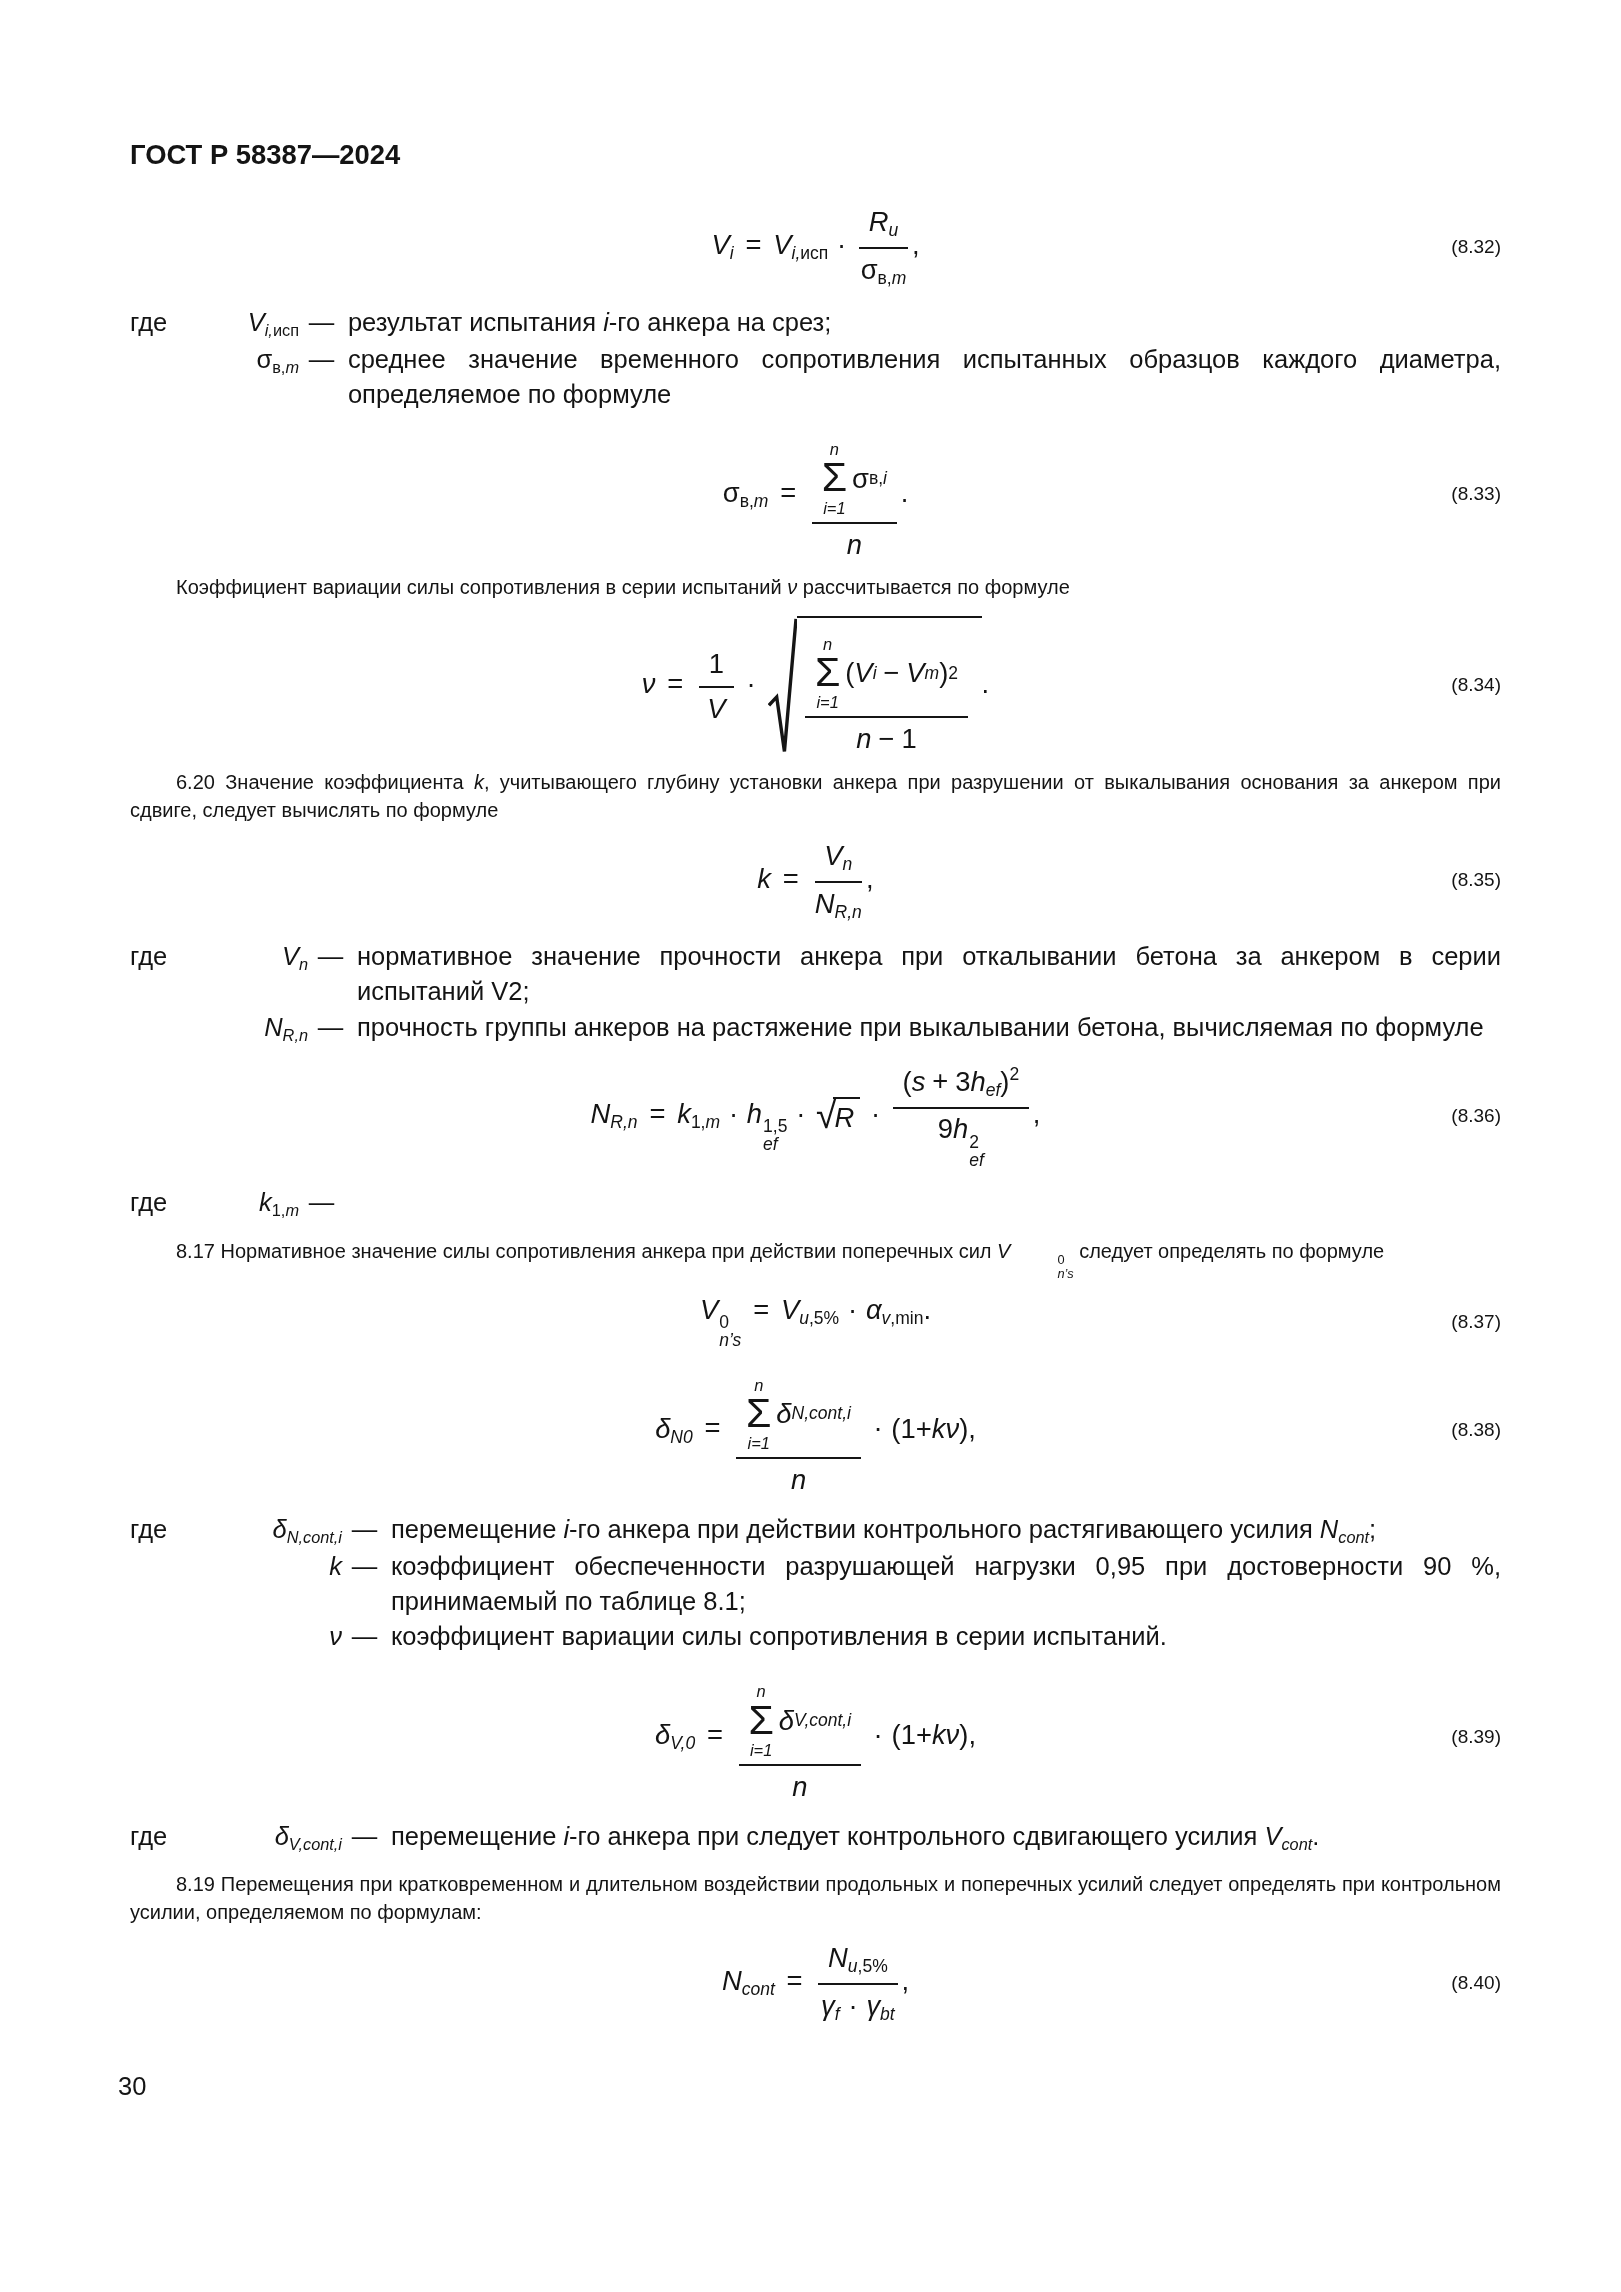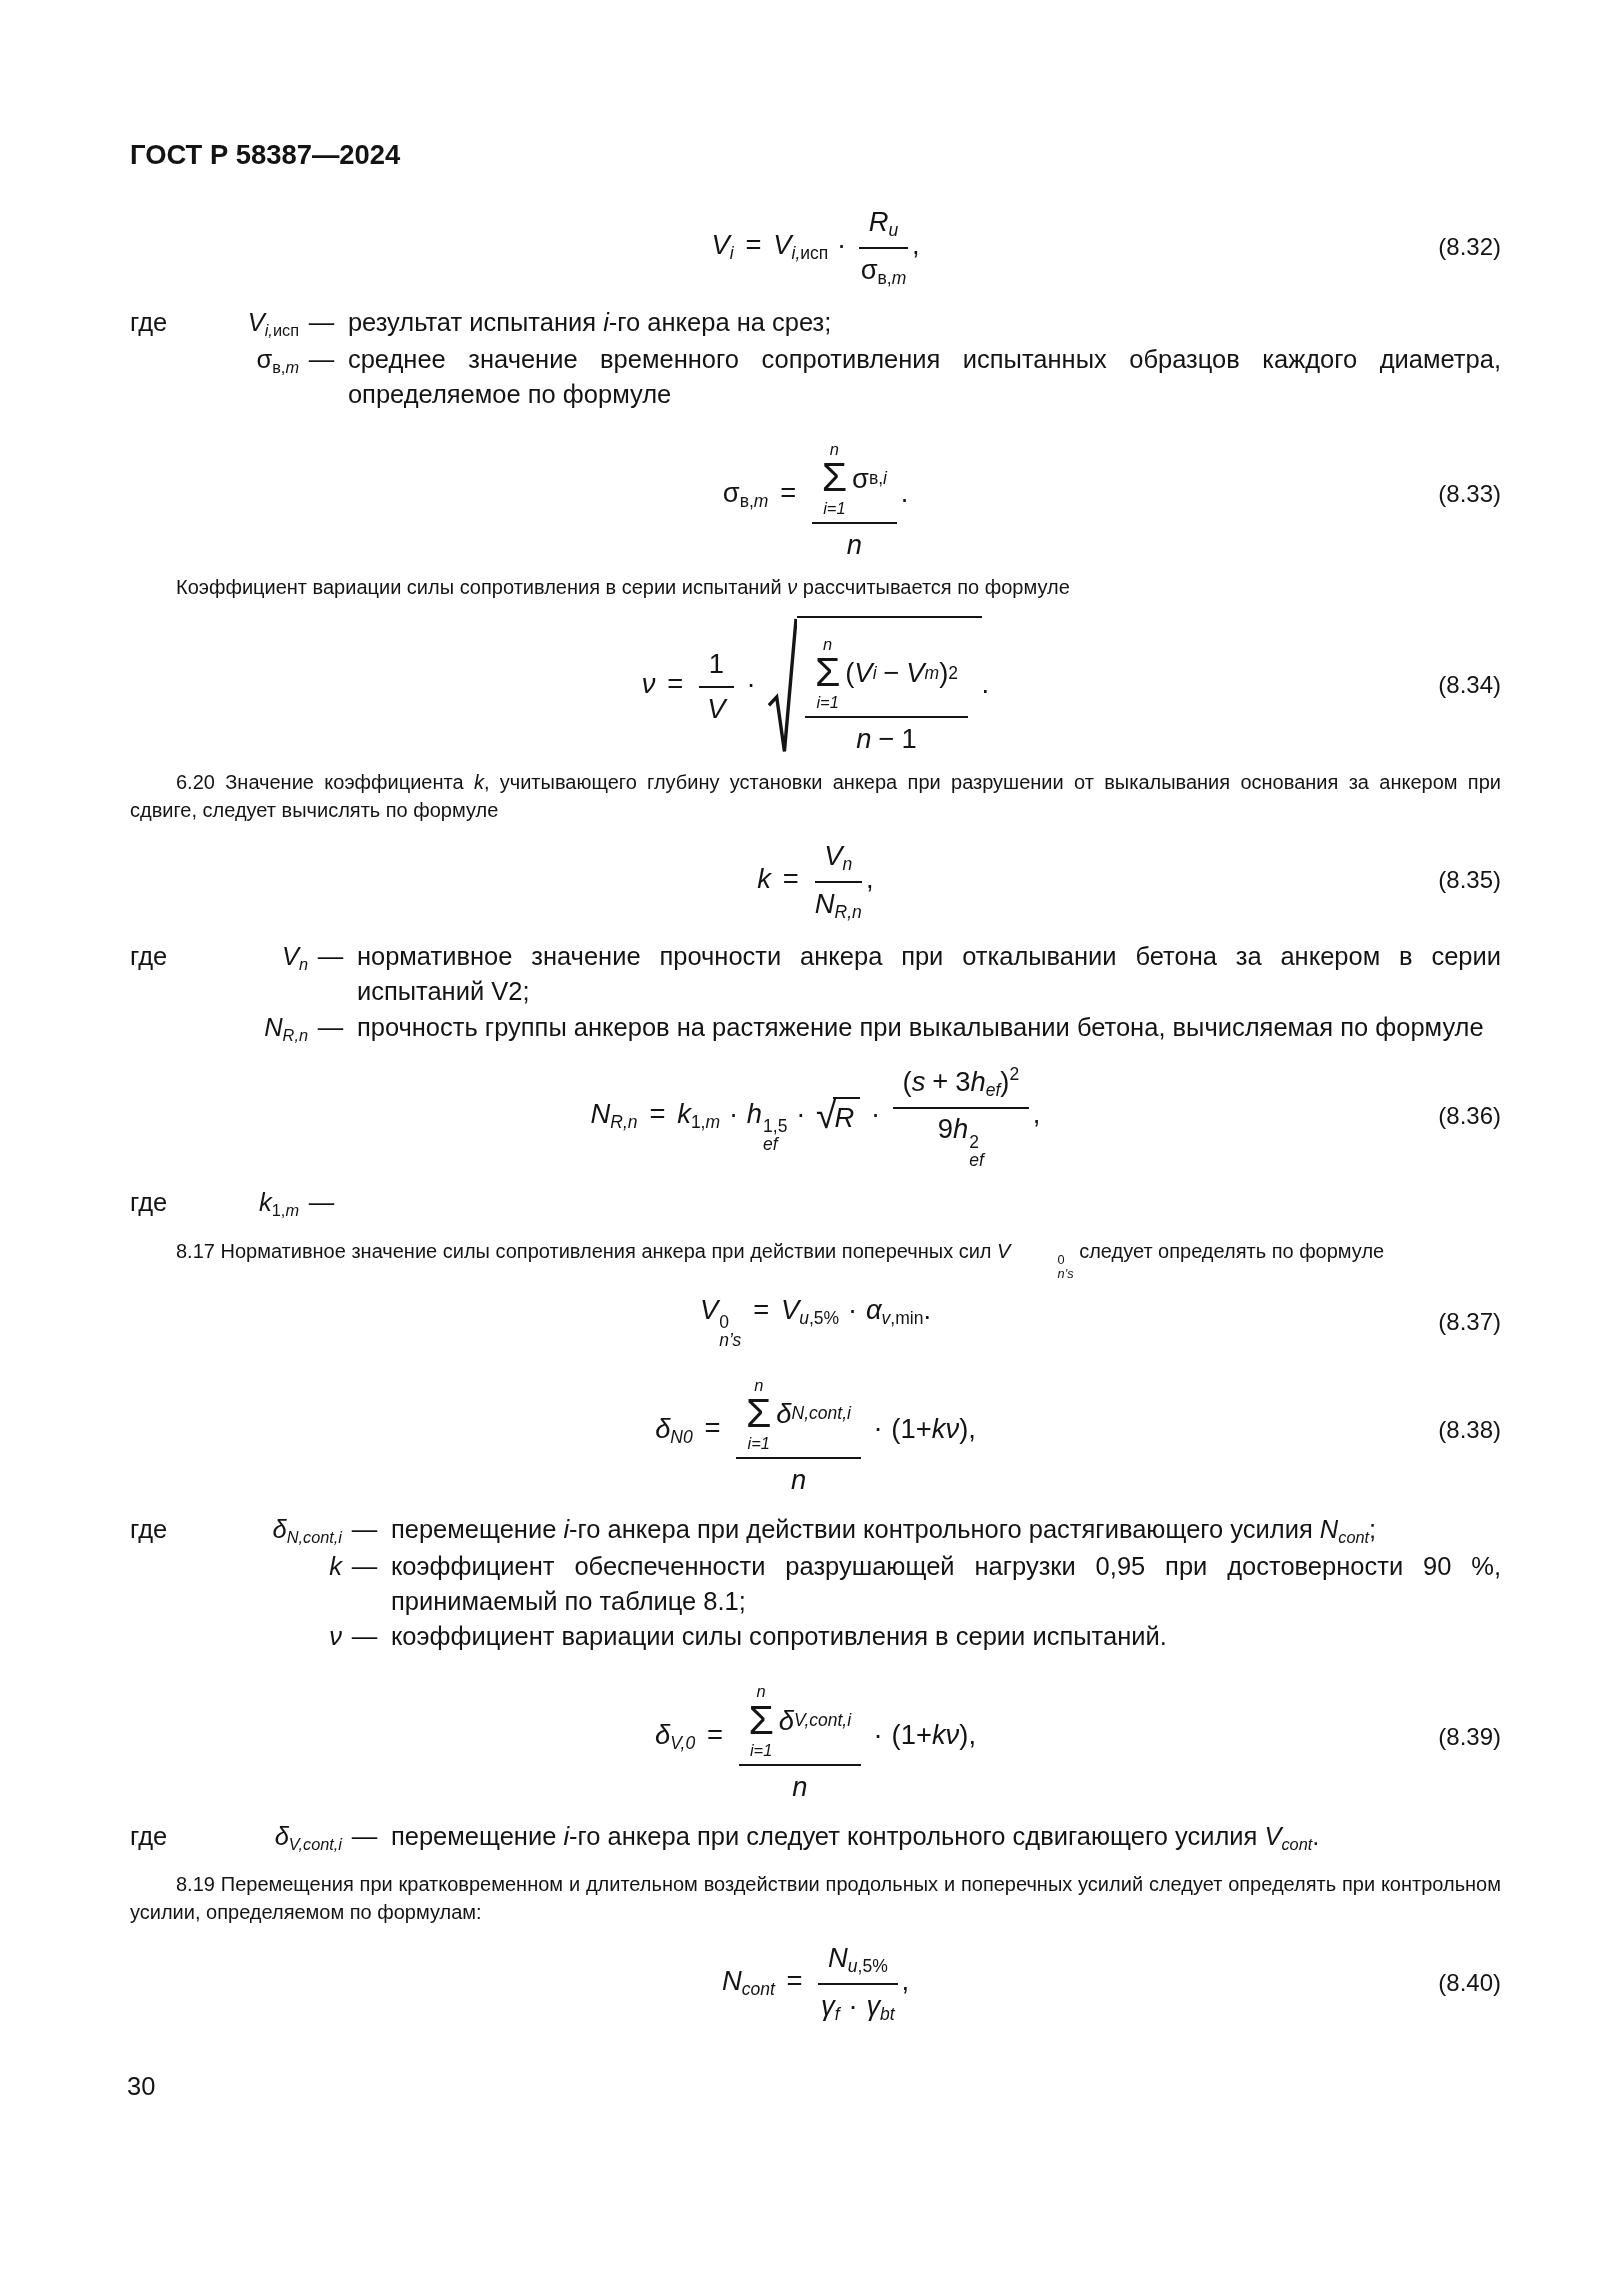--- a/index.html
+++ b/index.html
@@ -22,21 +22,21 @@
   .wg-a{grid-template-columns:55px 114px 45px 1fr;}
   .wg-b{grid-template-columns:55px 123px 45px 1fr;}
   .wg-c{grid-template-columns:55px 157px 45px 1fr;}
   .wg .t{text-align:right;white-space:nowrap;}
   .wg .d{text-align:center;}
   .wg .c{text-align:justify;padding-left:3.9px;}
 
   
   .formula{position:relative;display:flex;justify-content:center;align-items:center;
            font-size:27.4px;margin:13.7px 0;min-height:43px;}
-  .fno{position:absolute;right:0;font-size:24px;font-style:normal;}
+  .fno{position:absolute;right:0;font-size:19px;font-style:normal;}
   .v{font-style:italic;}
   .op{margin:0 11.8px;}
   .opt{margin:0 8.8px;}
   .op2{margin:0 6.9px;}
   .sb{font-size:0.64em;vertical-align:-0.30em;}
   .sp{font-size:0.64em;vertical-align:0.60em;}
   .stk{display:inline-flex;flex-direction:column;align-items:flex-start;
        font-size:0.64em;line-height:1.05;vertical-align:-0.52em;margin-left:1px;}
 
   .frac{display:inline-flex;flex-direction:column;align-items:center;
@@ -55,21 +55,21 @@
   .bigsqrt{display:inline-flex;align-items:stretch;vertical-align:middle;margin-left:3.9px;}
   .bigsqrt .sign{width:29px;flex:0 0 29px;}
   .bigsqrt svg{width:100%;height:100%;display:block;}
   .radicand{border-top:2.9px solid #151515;padding:4.9px 13.7px 0 7.8px;
             display:flex;align-items:center;}
 
   .sqr{display:inline-flex;align-items:flex-start;vertical-align:middle;margin:0 2px;}
   .sqr .sgn{font-size:1.35em;line-height:1;}
   .sqr .bar{border-top:2.9px solid #151515;padding:2.9px 5.9px 0 2px;margin-left:-3.9px;}
 
-  .page-number{position:absolute;left:127px;bottom:192px;font-size:25.5px;}
+  .page-number{position:absolute;left:118px;bottom:192px;font-size:25.5px;}
 </style>
 </head>
 <body>
 
 <div class="page">
   <div class="content">
 
     <div class="doc-header">ГОСТ Р 58387—2024</div>
 
     <div class="formula">

